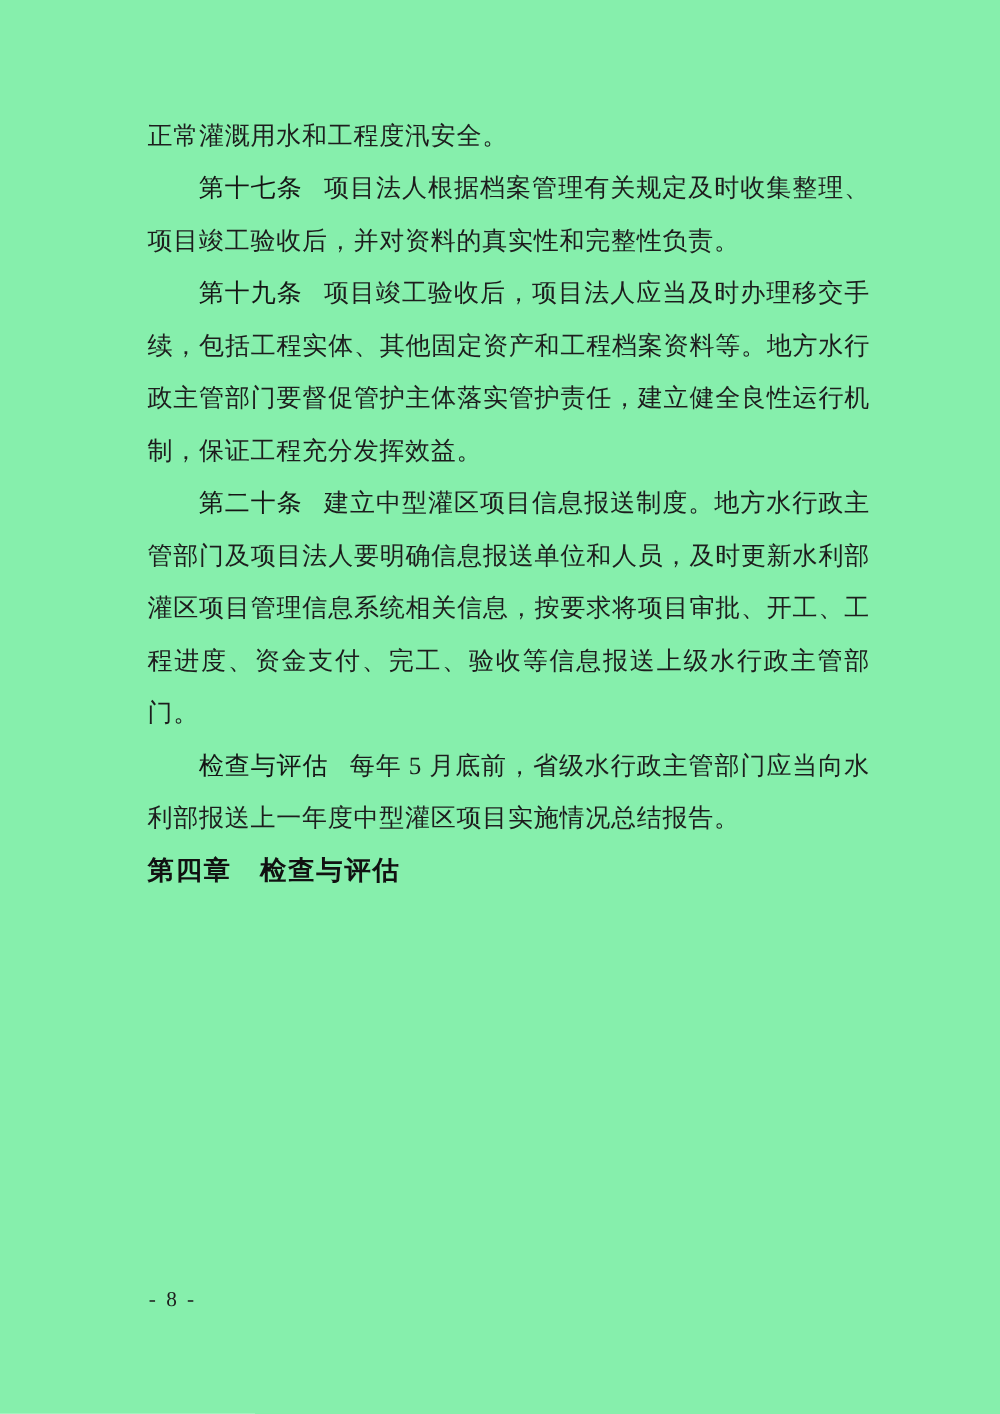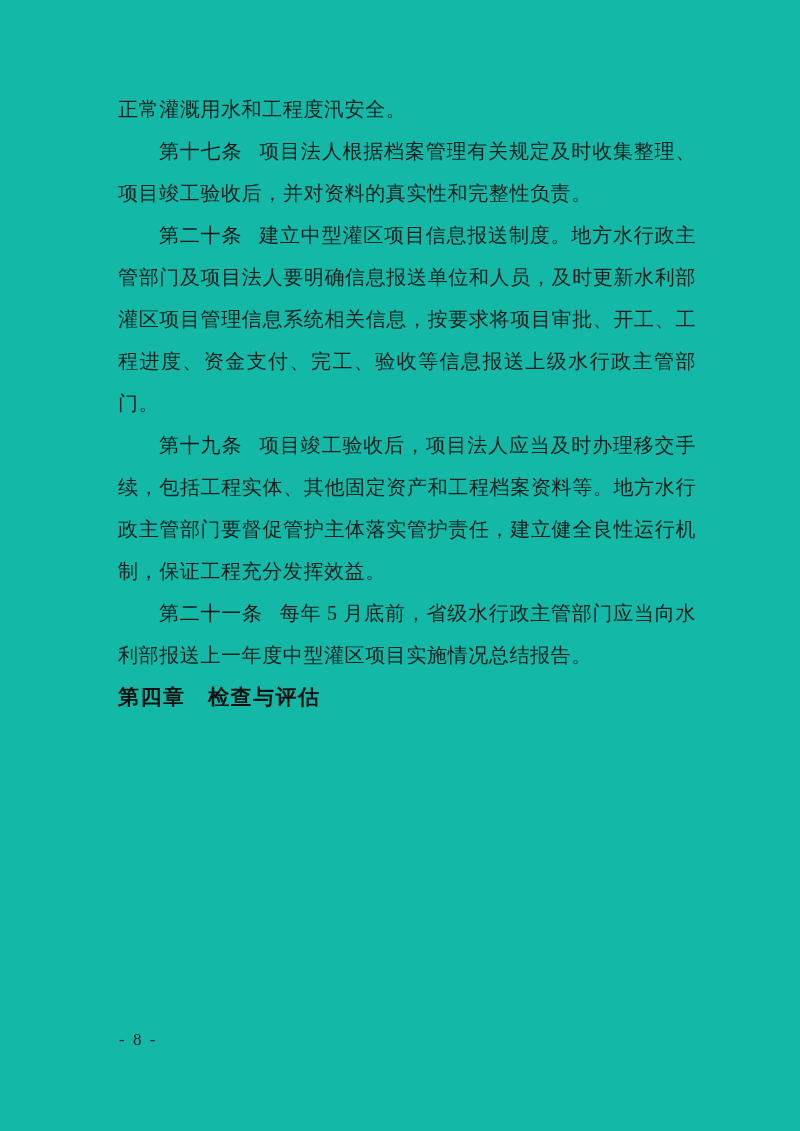--- a/index.html
+++ b/index.html
@@ -9,21 +9,21 @@
     height: 1131px;
     position: relative;
     overflow: hidden;
     font-family: "Liberation Serif", "DejaVu Serif", serif;
   }
   .page {
     position: absolute;
     left: 0; top: 0;
     width: 800px;
     height: 1131px;
-    background: #14b8a6;
+    background: #86efac;
   }
   .doc-body {
     position: absolute;
     left: 118px;
     top: 88px;
     width: 578px;
   }
   .para {
     font-family: "Liberation Serif", "DejaVu Serif", serif;
     font-size: 20px;
@@ -62,19 +62,19 @@
     color: #1d1d1d;
   }
 </style>
 </head>
 <body>
 
 <div class="page">
   <div class="doc-body" id="doc-body">
       <p class="para"><span class="article-text">正常灌溉用水和工程度汛安全。</span></p>
       <p class="para indent"><span class="article-label">第十七条</span><span class="article-text">项目法人根据档案管理有关规定及时收集整理、项目竣工验收后，并对资料的真实性和完整性负责。</span></p>
+      <p class="para indent"><span class="article-label">第十九条</span><span class="article-text">项目竣工验收后，项目法人应当及时办理移交手续，包括工程实体、其他固定资产和工程档案资料等。地方水行政主管部门要督促管护主体落实管护责任，建立健全良性运行机制，保证工程充分发挥效益。</span></p>
       <p class="para indent"><span class="article-label">第二十条</span><span class="article-text">建立中型灌区项目信息报送制度。地方水行政主管部门及项目法人要明确信息报送单位和人员，及时更新水利部灌区项目管理信息系统相关信息，按要求将项目审批、开工、工程进度、资金支付、完工、验收等信息报送上级水行政主管部门。</span></p>
-      <p class="para indent"><span class="article-label">第十九条</span><span class="article-text">项目竣工验收后，项目法人应当及时办理移交手续，包括工程实体、其他固定资产和工程档案资料等。地方水行政主管部门要督促管护主体落实管护责任，建立健全良性运行机制，保证工程充分发挥效益。</span></p>
-      <p class="para indent"><span class="article-label">第二十一条</span><span class="article-text">每年 5 月底前，省级水行政主管部门应当向水利部报送上一年度中型灌区项目实施情况总结报告。</span></p>
+      <p class="para indent"><span class="article-label">检查与评估</span><span class="article-text">每年 5 月底前，省级水行政主管部门应当向水利部报送上一年度中型灌区项目实施情况总结报告。</span></p>
       <div class="chapter">第四章　检查与评估</div>
     </div>
   <div class="page-number">- 8 -</div>
 </div>
 
 </body></html>

